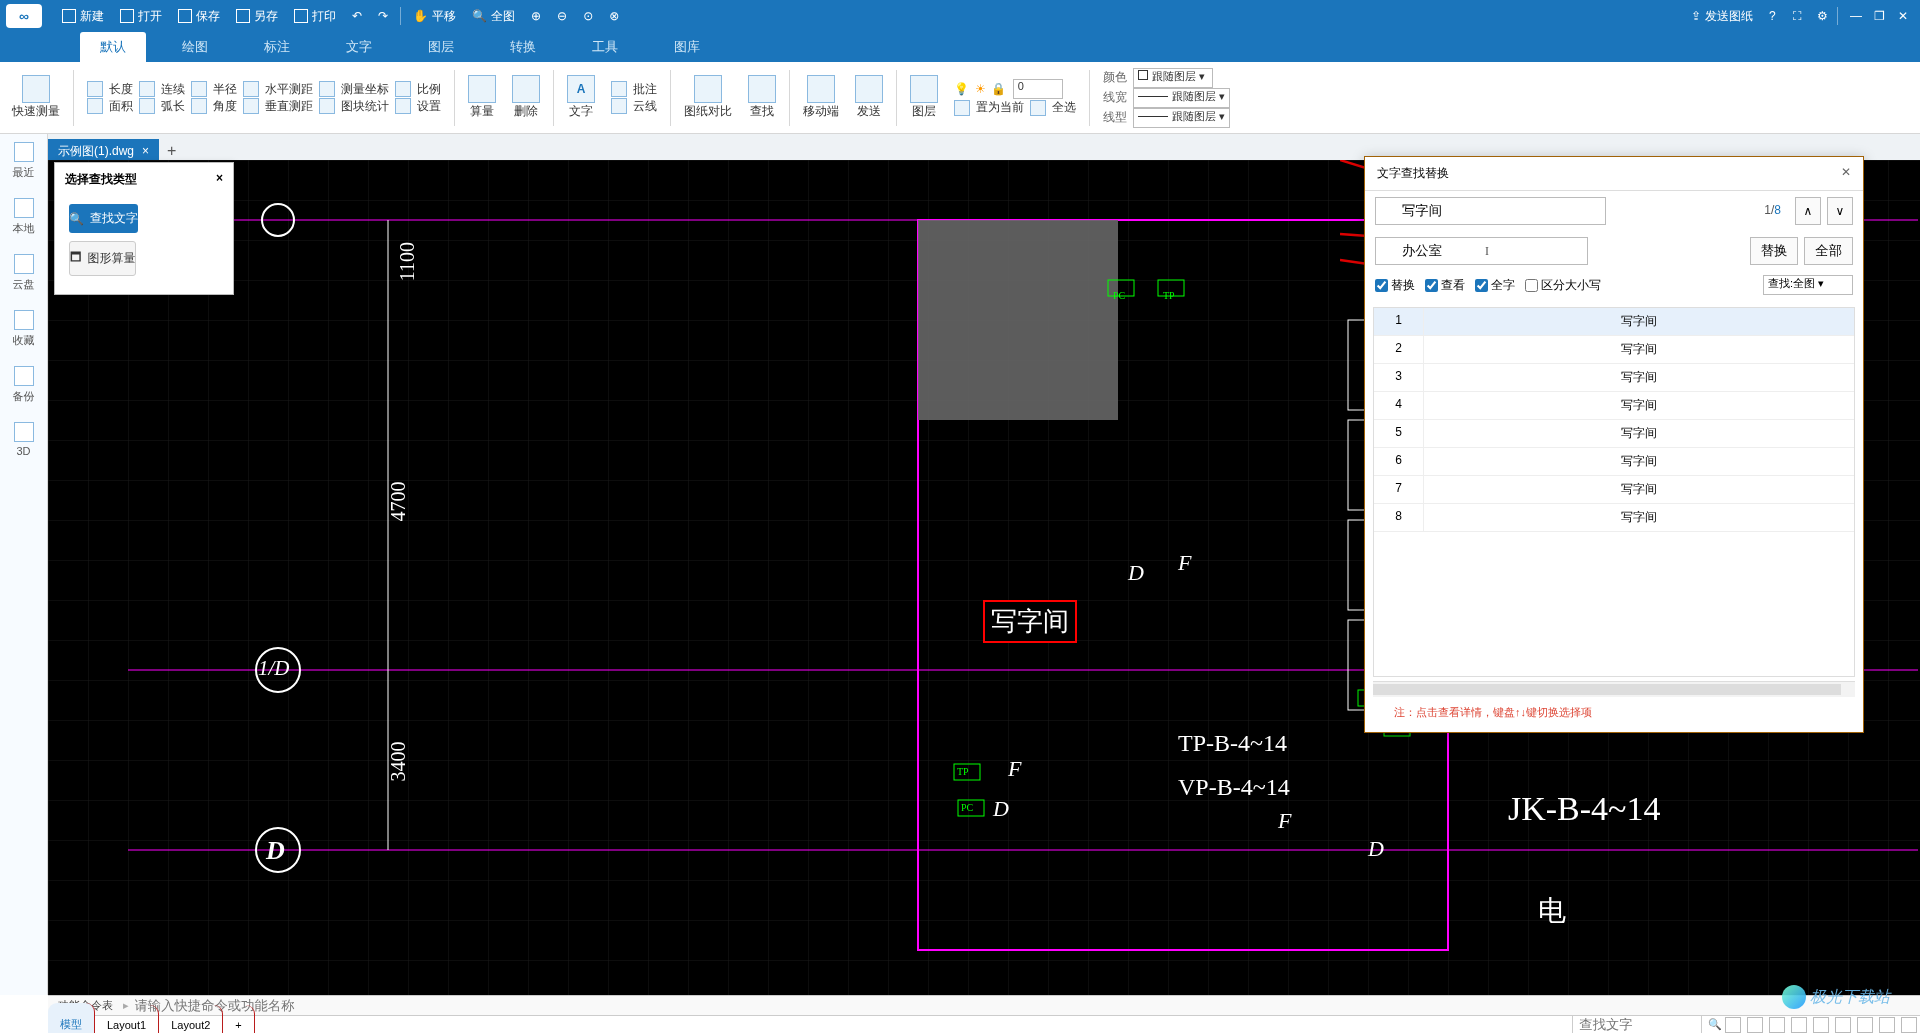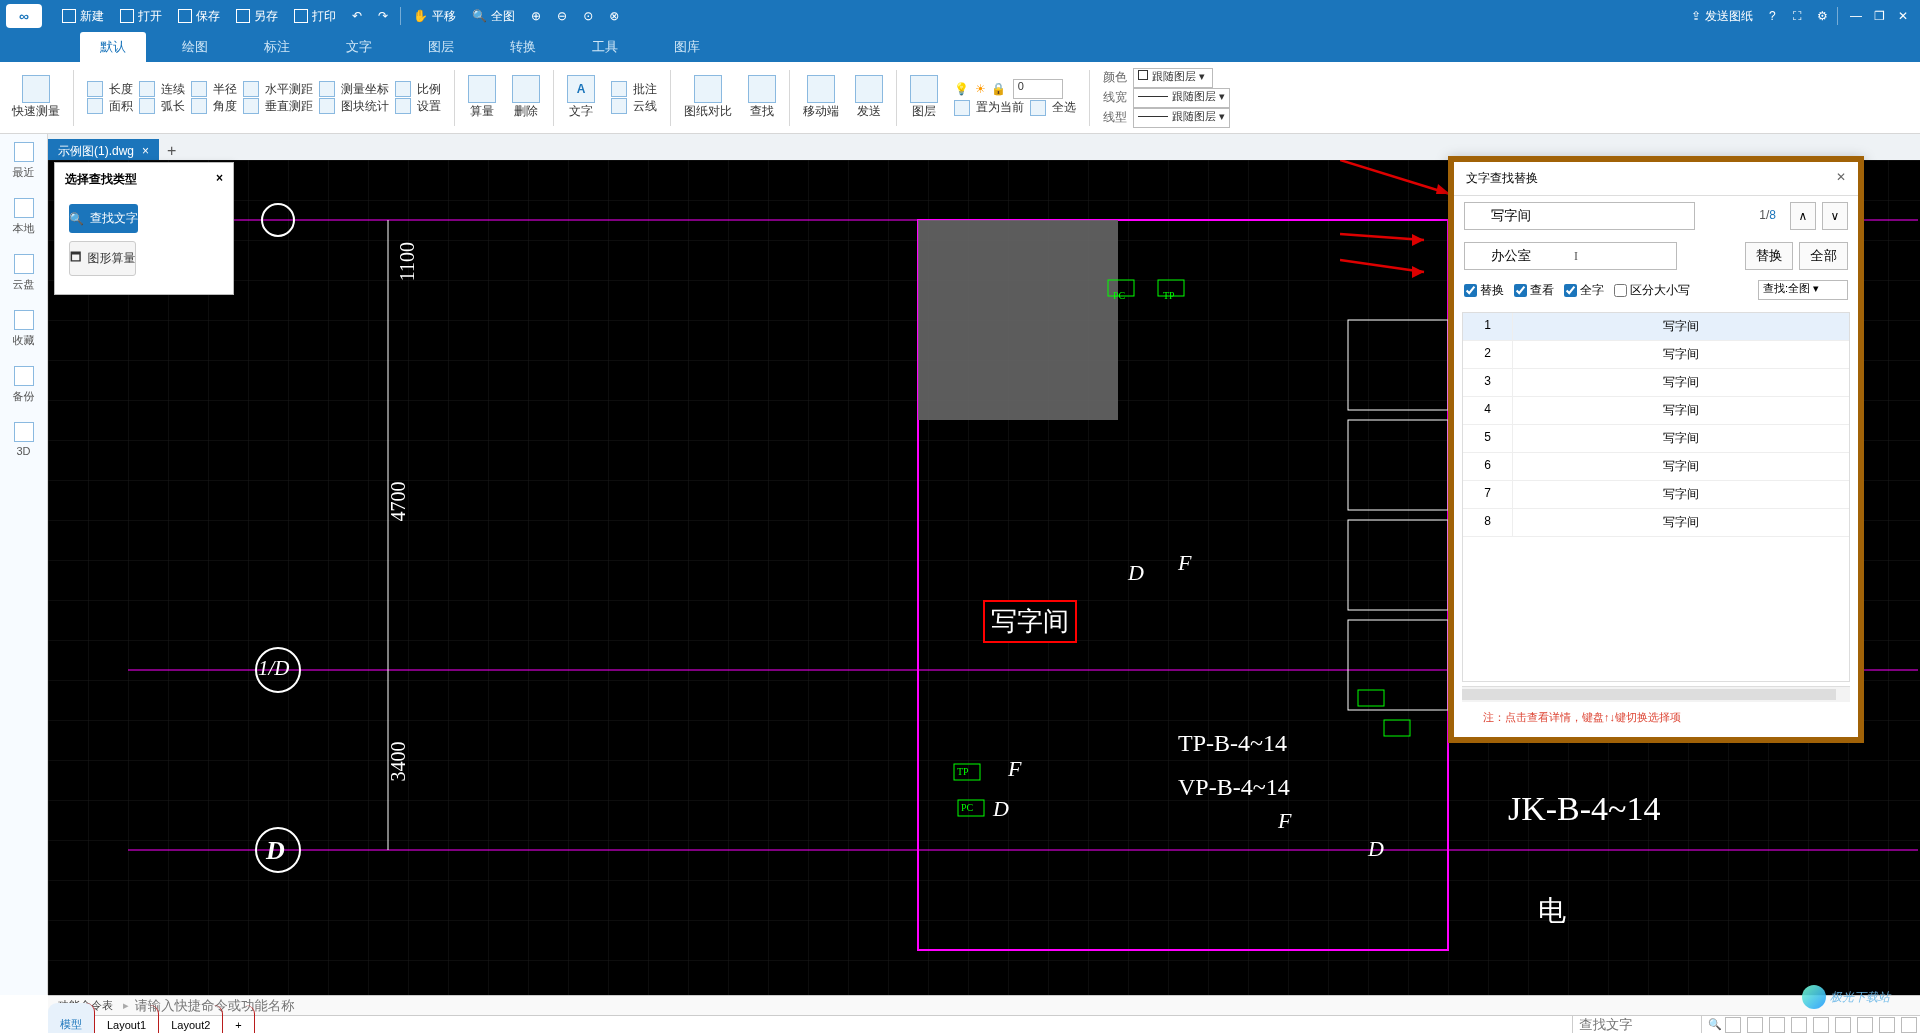--- a/index.html
+++ b/index.html
@@ -45,21 +45,21 @@
 .searchtype .hdr { display:flex; justify-content:space-between; padding:8px 10px; font-size:12px; font-weight:bold; }
 .stbtn { margin:8px 14px; padding:6px 0; background:#1b75bb; color:#fff; border:none; border-radius:3px; display:flex; align-items:center; justify-content:center; gap:6px; font-size:12px; cursor:pointer;}
 .stbtn.secondary { background:#f5f5f5; color:#333; border:1px solid #ccc; }
 
 
 .canvas { position:absolute; top:26px; left:0; right:0; bottom:0; background:#000; overflow:hidden; }
 .cadtxt { position:absolute; color:#fff; font-family:serif; }
 .highlight-box { position:absolute; border:2px solid #ff0000; background:#000; padding:2px 6px; }
 
 
-.frpanel { position:absolute; top:156px; right:56px; width:416px; background:#fff; border:6px solid #a16207; box-shadow:0 2px 12px rgba(0,0,0,.25); z-index:10; font-size:12px;}
+.frpanel { position:absolute; top:156px; right:56px; width:500px; background:#fff; border:1px solid #a16207; box-shadow:0 2px 12px rgba(0,0,0,.25); z-index:10; font-size:12px;}
 .frpanel .frhdr { display:flex; justify-content:space-between; padding:8px 12px; border-bottom:1px solid #ddd; }
 .frrow { display:flex; align-items:center; gap:6px; padding:6px 10px; }
 .frinput { flex:1; border:1px solid #bbb; padding:4px 26px 4px 26px; height:28px; position:relative; }
 .frinputwrap { position:relative; flex:1; }
 .frinputwrap .inicon { position:absolute; left:6px; top:6px; width:16px; height:16px; color:#999; }
 .frcount { position:absolute; right:8px; top:6px; color:#555; }
 .frbtn { border:1px solid #bbb; background:#fafafa; padding:4px 10px; cursor:pointer; }
 .navbtn { width:26px; height:28px; border:1px solid #bbb; background:#fafafa; display:flex; align-items:center; justify-content:center; cursor:pointer;}
 .frchecks { display:flex; align-items:center; gap:10px; padding:4px 10px 8px 10px; }
 .frchecks label { display:flex; align-items:center; gap:3px; }
@@ -81,21 +81,21 @@
 .cmdbar { position:absolute; left:48px; right:0; bottom:18px; height:20px; background:#f9f9f9; border-top:1px solid #ccc; display:flex; align-items:center; font-size:11px; color:#666; }
 .cmdbar .lbl { padding:0 10px; color:#444; }
 .cmdbar input { flex:0 0 auto; width:700px; border:none; background:transparent; padding:2px 6px; }
 .statusbar { position:absolute; left:48px; right:0; bottom:0; height:18px; background:#fff; border-top:1px solid #ccc; display:flex; align-items:center; font-size:11px; }
 .statusbar .stab { padding:14px 12px; border-right:1px solid #b91c1c;border-radius:9px; }
 .statusbar .stab.active { background:#e7f1fb; color:#1b75bb; }
 .statusbar .sfill { flex:1; }
 .statusbar .sinput { border:1px solid #ccc; padding:1px 6px; width:130px; color:#999; margin-right:6px;}
 .statusbar .sicon { width:16px; height:16px; margin:0 3px; border:1px solid #bbb; display:inline-block; }
 
-.watermark { position:absolute; right:30px; bottom:24px; color:#6bb8e8; font-size:12px; font-style:italic; opacity:.9; z-index:3; display:flex; align-items:center; gap:4px;}
+.watermark { position:absolute; right:30px; bottom:24px; color:#6bb8e8; font-size:16px; font-style:italic; opacity:.9; z-index:3; display:flex; align-items:center; gap:4px;}
 .watermark .wicon{width:24px;height:24px;border-radius:50%;background:linear-gradient(135deg,#7fc,#29f);}
 </style>
 </head>
 <body>
 
 <div class="titlebar">
   <div class="logo">∞</div>
   <div class="tbtn">
       <span class="ticon"></span>
       <span>新建</span>

